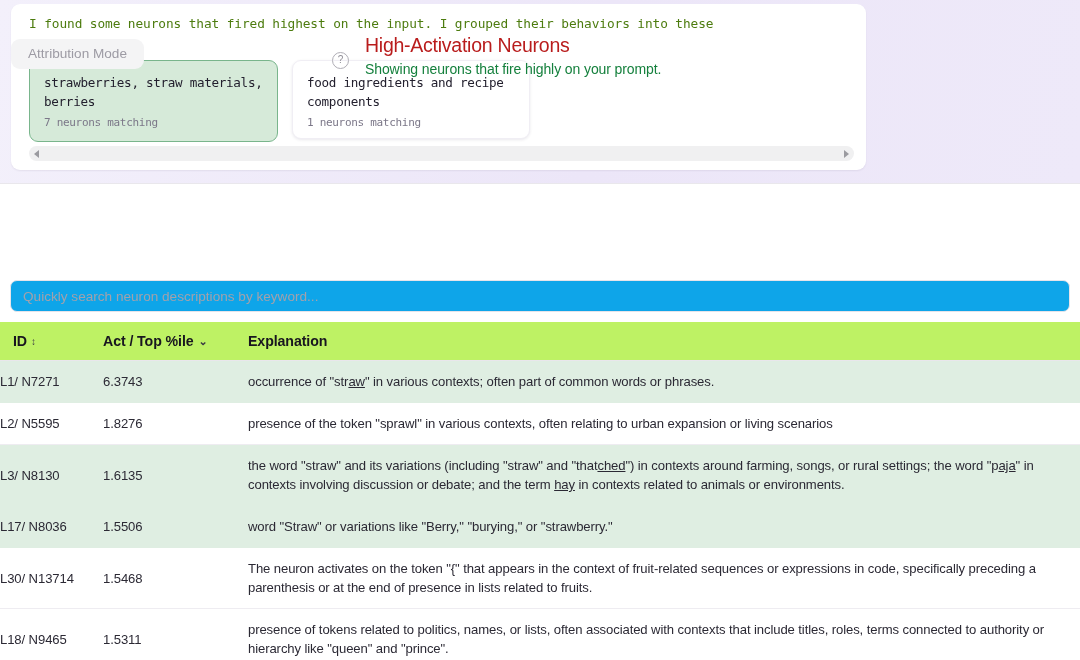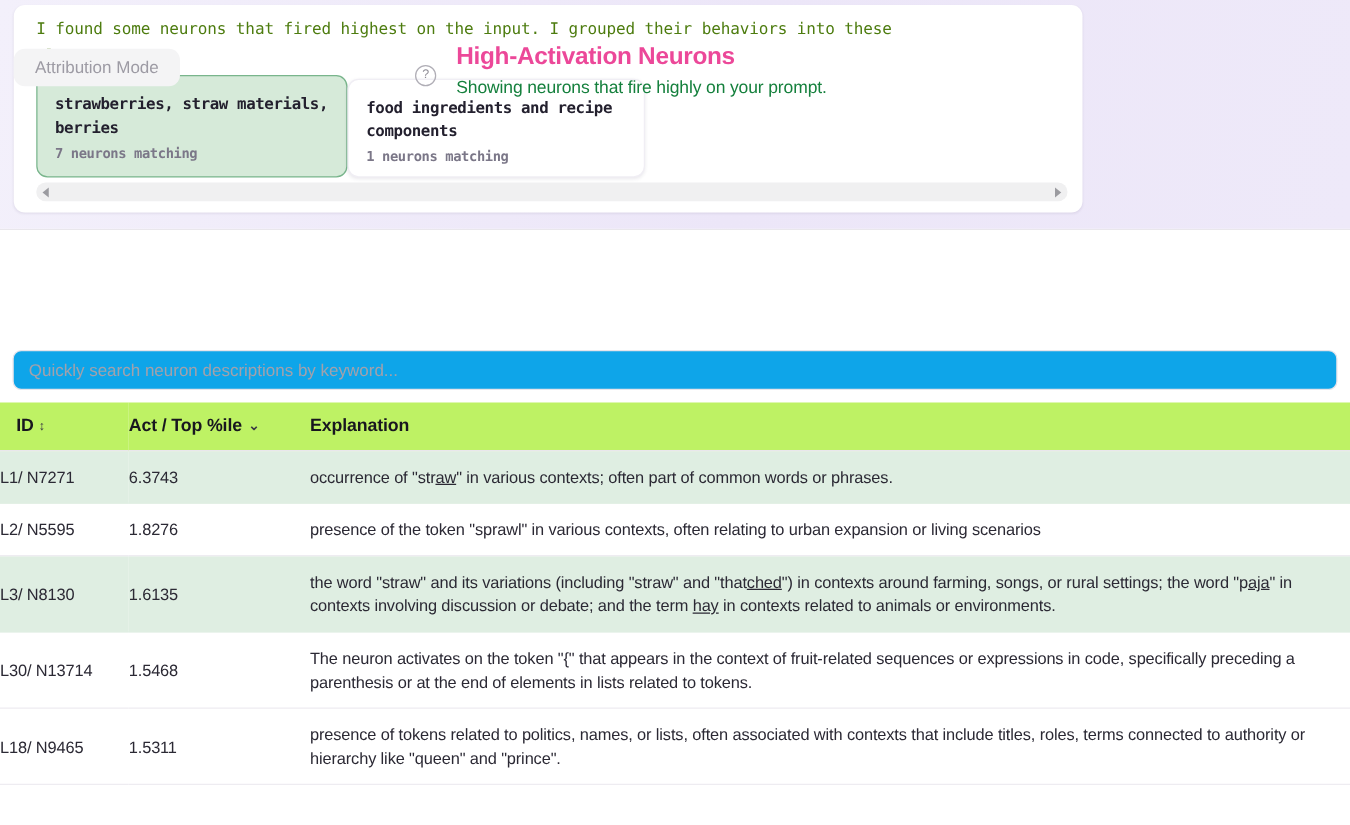--- a/index.html
+++ b/index.html
@@ -41,22 +41,22 @@
     white-space: pre-wrap;
     letter-spacing: -0.1px;
   }
   .cluster-strip {
     position: absolute;
     left: 18px;
     top: 56px;
     right: 10px;
     height: 82px;
     display: flex;
-    align-items: flex-end;
-    font-weight: bold;
+    gap: 14px;
+    align-items: flex-start;
   }
   .cluster-card {
     box-sizing: border-box;
     border-radius: 9px;
     padding: 12px 14px 10px 14px;
     flex: 0 0 auto;
   }
   .cluster-card.selected {
     width: 249px;
     height: 82px;
@@ -150,22 +150,22 @@
     line-height: 14px;
     text-align: center;
   }
   .heading-block {
     position: absolute;
     left: 365px;
     top: 34px;
   }
   .heading-title {
     font-size: 19.5px;
-    font-weight: bold;
-    color: #ec4899;
+    font-weight: normal;
+    color: #b91c1c;
     letter-spacing: -0.25px;
   }
   .heading-sub {
     font-size: 14px;
     color: #15803d;
     margin-top: 4px;
     letter-spacing: -0.1px;
   }
 
   
@@ -325,24 +325,29 @@
         <tr class="plainrow">
           <td class="td-id">L2/ N5595</td>
           <td class="td-act">1.8276</td>
           <td class="td-expl">presence of the token "sprawl" in various contexts, often relating to urban expansion or living scenarios</td>
         </tr>
         <tr class="hl">
           <td class="td-id">L3/ N8130</td>
           <td class="td-act">1.6135</td>
           <td class="td-expl">the word "straw" and its variations (including "straw" and "that<u>ched</u>") in contexts around farming, songs, or rural settings; the word "p<u>aja</u>" in contexts involving discussion or debate; and the term <u>hay</u> in contexts related to animals or environments.</td>
         </tr>
+        <tr class="hl">
+          <td class="td-id">L17/ N8036</td>
+          <td class="td-act">1.5506</td>
+          <td class="td-expl">word "Straw" or variations like "Berry," "burying," or "strawberry."</td>
+        </tr>
         <tr class="plainrow">
           <td class="td-id">L30/ N13714</td>
           <td class="td-act">1.5468</td>
-          <td class="td-expl">The neuron activates on the token "{" that appears in the context of fruit-related sequences or expressions in code, specifically preceding a parenthesis or at the end of elements in lists related to tokens.</td>
+          <td class="td-expl">The neuron activates on the token "{" that appears in the context of fruit-related sequences or expressions in code, specifically preceding a parenthesis or at the end of presence in lists related to fruits.</td>
         </tr>
         <tr class="plainrow">
           <td class="td-id">L18/ N9465</td>
           <td class="td-act">1.5311</td>
           <td class="td-expl">presence of tokens related to politics, names, or lists, often associated with contexts that include titles, roles, terms connected to authority or hierarchy like "queen" and "prince".</td>
         </tr>
       </tbody>
   </table>
 </div>
 

